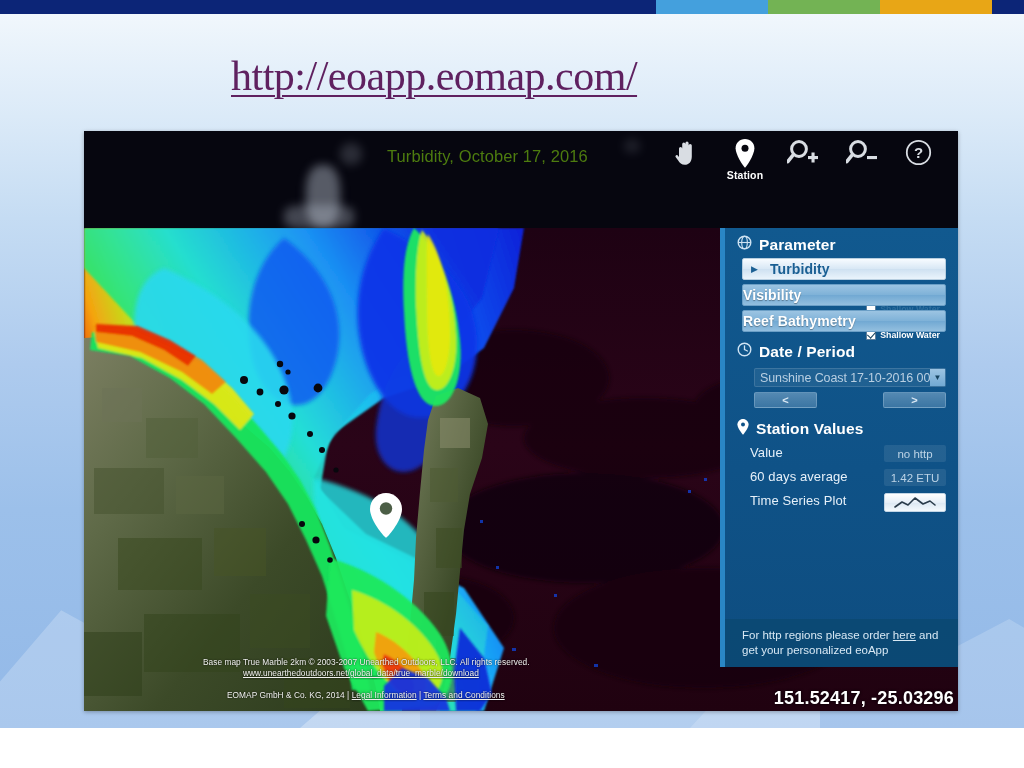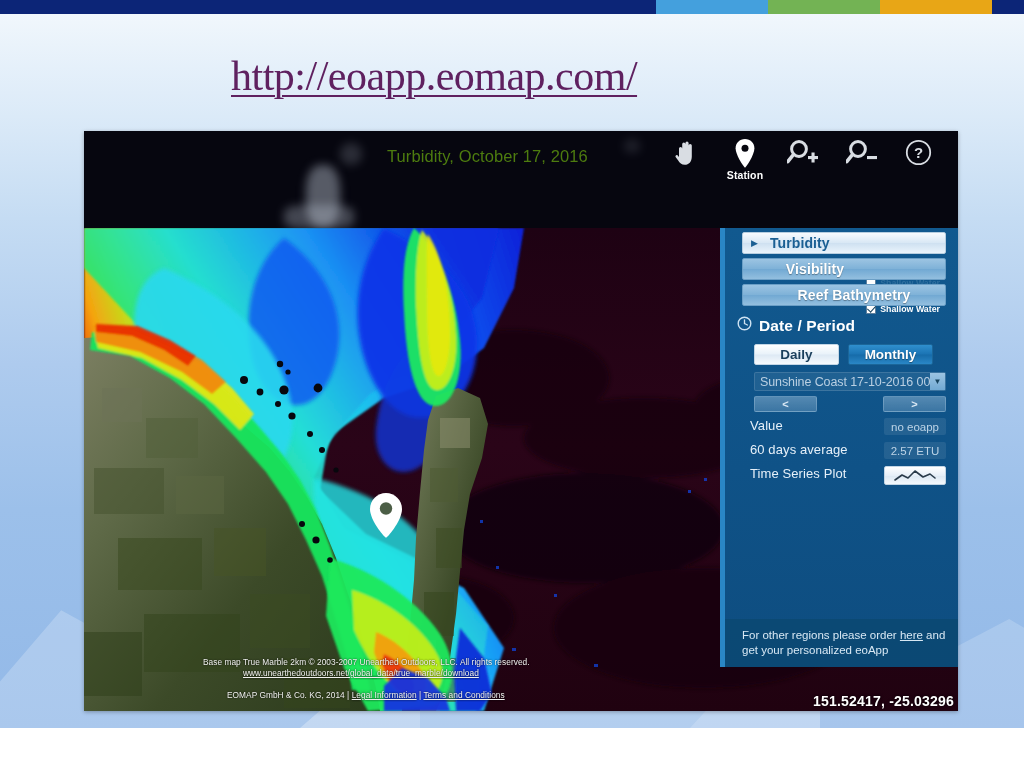--- a/index.html
+++ b/index.html
@@ -137,21 +137,21 @@
   }
   .attr a, .attr .u { text-decoration: underline; color: #f0f0ee; }
   #attr1 { left: 119px; top: 429px; }
   #attr2 { left: 159px; top: 440px; }
   #attr3 { left: 143px; top: 462px; }
 
   #coords {
     position: absolute;
     right: 4px; bottom: 2px;
     color: #ffffff;
-    font-size: 14px;
+    font-size: 18px;
     font-weight: bold;
     letter-spacing: .2px;
     text-shadow: 0 0 3px rgba(0,0,0,1);
   }
 
   
   #panel {
     position: absolute;
     left: 636px; top: 0;
     width: 238px; height: 439px;
@@ -201,21 +201,21 @@
     color: #1a5f93;
     font-size: 9px;
     line-height: 1;
   }
   .rlabel {
     font-size: 14px;
     margin-left: 7px;
     font-weight: bold;
     letter-spacing: .1px;
   }
-  .row-btn.norm .rlabel { margin-left: 0; flex: 1; text-align: center; padding-right: 78px; padding-left: 20px;}
+  .row-btn.norm .rlabel { margin-left: 0; flex: 1; text-align: left; padding-right: 78px;}
   .row-btn.sel  .rlabel { margin-left: 12px; }
 
   .shallow {
     position: absolute;
     right: 5px; top: 50%;
     transform: translateY(-50%);
     display: flex;
     align-items: center;
     gap: 4px;
     font-size: 8.8px;
@@ -619,20 +619,30 @@
         <span class="u">www.unearthedoutdoors.net/global_data/true_marble/download</span>
       </div>
       <div class="attr" id="attr3">
         <span>EOMAP GmbH &amp; Co. KG, 2014 | </span><span class="u">Legal Information</span><span> | </span><span class="u">Terms and Conditions</span>
       </div>
 
       <div id="coords">151.52417, -25.03296</div>
 
       <div id="panel">
 
+        <div class="sec-head" id="sec-parameter">
+          <span>
+            <svg width="15" height="15" viewBox="0 0 15 15" aria-hidden="true">
+              <circle cx="7.5" cy="7.5" r="6.3" fill="none" stroke="#cfe3f3" stroke-width="1.4"></circle>
+              <ellipse cx="7.5" cy="7.5" rx="2.8" ry="6.3" fill="none" stroke="#cfe3f3" stroke-width="1.1"></ellipse>
+              <line x1="1.2" y1="7.5" x2="13.8" y2="7.5" stroke="#cfe3f3" stroke-width="1.1"></line>
+            </svg>
+          </span>
+          <span>Parameter</span>
+        </div>
 
         <div class="row-btn sel">
           <span class="rarrow">▶</span>
           <span class="rlabel">Turbidity</span>
           <span class="shallow">
             <span class="cbx"></span>
             <span>Shallow Water</span>
           </span>
         </div>
 
@@ -652,57 +662,62 @@
           <span>
             <svg width="15" height="15" viewBox="0 0 15 15" aria-hidden="true">
               <circle cx="7.5" cy="7.5" r="6.3" fill="none" stroke="#cfe3f3" stroke-width="1.4"></circle>
               <line x1="7.5" y1="7.5" x2="7.5" y2="3.8" stroke="#cfe3f3" stroke-width="1.3" stroke-linecap="round"></line>
               <line x1="7.5" y1="7.5" x2="10.4" y2="9" stroke="#cfe3f3" stroke-width="1.3" stroke-linecap="round"></line>
             </svg>
           </span>
           <span>Date / Period</span>
         </div>
 
-        <div id="dp-row">
-          <div class="dp-btn sel">Daily</div>
-          <div class="dp-btn norm">Monthly</div>
-        </div>
 
         <div id="date-select">
           <span id="date-value">Sunshine Coast 17-10-2016 00:3</span>
           <span id="date-caret">▼</span>
         </div>
 
         <div id="nav-row">
           <div class="nav-btn">&lt;</div>
           <div class="nav-btn">&gt;</div>
         </div>
 
+        <div class="sec-head" id="sec-station">
+          <span>
+            <svg width="12" height="16" viewBox="0 0 12 16" aria-hidden="true">
+              <path d="M6 0C2.9 0 .4 2.5.4 5.6.4 9.6 6 15.8 6 15.8S11.6 9.6 11.6 5.6C11.6 2.5 9.1 0 6 0z" fill="#ffffff"></path>
+              <circle cx="6" cy="5.6" r="2" fill="#0f5287"></circle>
+            </svg>
+          </span>
+          <span>Station Values</span>
+        </div>
 
         <div class="sv-row">
           <span class="sv-label">Value</span>
-          <span class="sv-value">no eoapp</span>
+          <span class="sv-value">no http</span>
         </div>
 
         <div class="sv-row">
           <span class="sv-label">60 days average</span>
-          <span class="sv-value">2.57 ETU</span>
+          <span class="sv-value">1.42 ETU</span>
         </div>
 
         <div class="sv-row">
           <span class="sv-label">Time Series Plot</span>
           <span id="tsp-btn">
             <svg width="46" height="14" viewBox="0 0 46 14" aria-hidden="true">
               <polyline points="3,11 10,6 16,9 23,2 31,8 38,5 43,9" fill="none" stroke="#2a3b4a" stroke-width="1.6" stroke-linejoin="round" stroke-linecap="round"></polyline>
             </svg>
           </span>
         </div>
 
         <div id="panel-footer">
-          <p><span>For other regions please order </span><span class="u">here</span><span> and get your personalized eoApp</span></p>
+          <p><span>For http regions please order </span><span class="u">here</span><span> and get your personalized eoApp</span></p>
         </div>
       </div>
 
     </div>
 
   </div>
 
 </div>
 
 </body></html>

